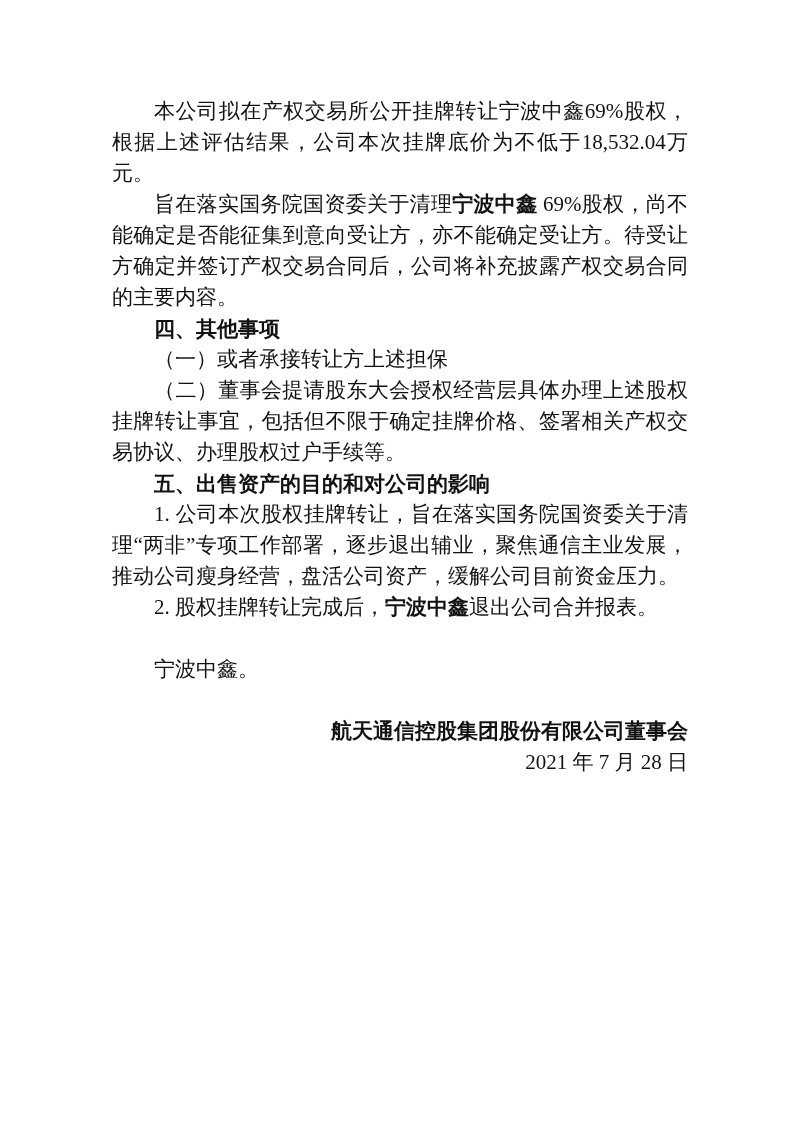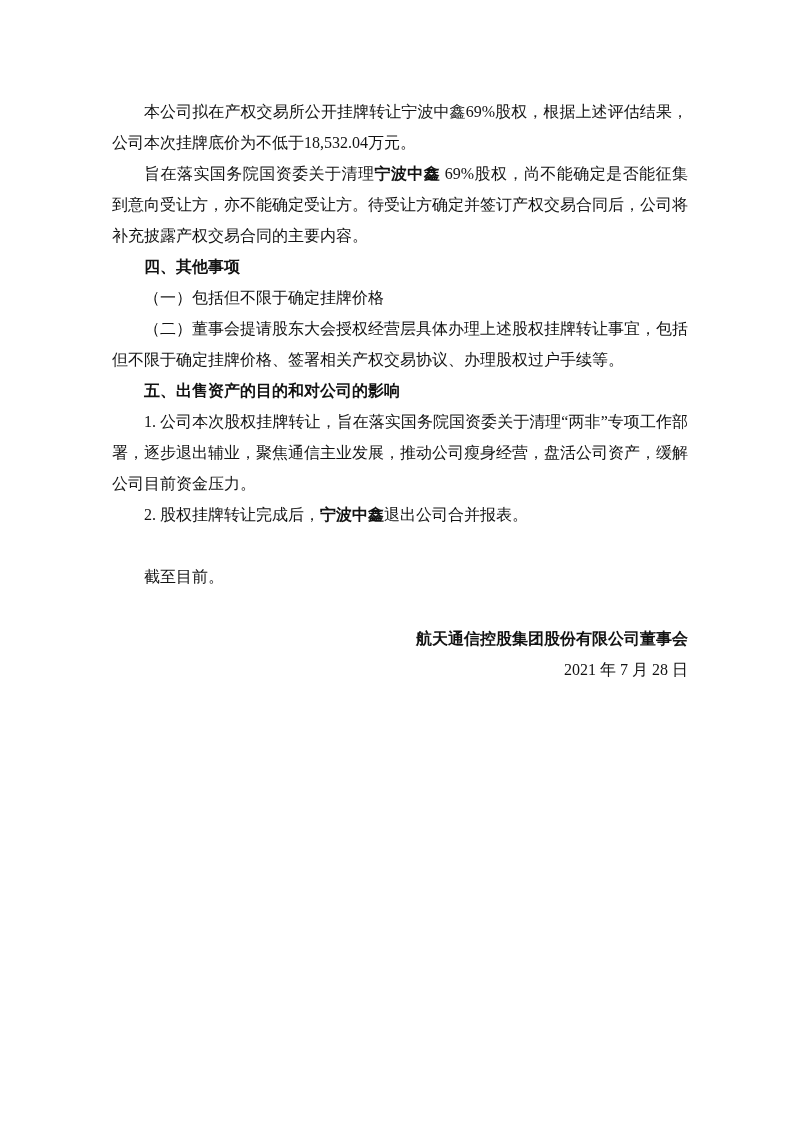--- a/index.html
+++ b/index.html
@@ -10,21 +10,21 @@
   .page {
     position: relative;
     width: 793px;
     height: 1122px;
     margin: 0 auto;
     background: #ffffff;
     box-sizing: border-box;
     padding: 96px 105px 0 112px;
     color: #121212;
     font-family: "Liberation Serif", "DejaVu Serif", serif;
-    font-size: 16px;
+    font-size: 21px;
     line-height: 31px;
     overflow: hidden;
   }
   .doc-body p {
     margin: 0;
     text-align: justify;
     text-indent: 2em;
     word-break: break-all;
   }
   .doc-body p.heading {
@@ -55,27 +55,27 @@
   }
 </style>
 </head>
 <body>
 
 <div class="page">
   <main class="doc-body" id="doc-body">
       <p class="body"><span>本公司拟在产权交易所公开挂牌转让宁波中鑫69%股权，根据上述评估结果，公司本次挂牌底价为不低于18,532.04万元。</span></p>
       <p class="body"><span>旨在落实国务院国资委关于清理</span><span class="bold">宁波中鑫</span><span> 69%股权，尚不能确定是否能征集到意向受让方，亦不能确定受让方。待受让方确定并签订产权交易合同后，公司将补充披露产权交易合同的主要内容。</span></p>
       <p class="heading"><span>四、其他事项</span></p>
-      <p class="body"><span>（一）包括但不限于确定挂牌价格</span></p>
+      <p class="body"><span>（一）或者承接转让方上述担保</span></p>
       <p class="body"><span>（二）董事会提请股东大会授权经营层具体办理上述股权挂牌转让事宜，包括但不限于确定挂牌价格、签署相关产权交易协议、办理股权过户手续等。</span></p>
       <p class="heading"><span>五、出售资产的目的和对公司的影响</span></p>
       <p class="body"><span>1. 公司本次股权挂牌转让，旨在落实国务院国资委关于清理“两非”专项工作部署，逐步退出辅业，聚焦通信主业发展，推动公司瘦身经营，盘活公司资产，缓解公司目前资金压力。</span></p>
       <p class="body"><span>2. 股权挂牌转让完成后，</span><span class="bold">宁波中鑫</span><span>退出公司合并报表。</span></p>
       <p class="spacer">&nbsp;</p>
-      <p class="body"><span>截至目前。</span></p>
+      <p class="body"><span>宁波中鑫。</span></p>
     </main>
   <div class="signature">
     <div class="sig-inner">
       <div class="sig-company">航天通信控股集团股份有限公司董事会</div>
       <div class="sig-date">2021 年 7 月 28 日</div>
     </div>
   </div>
 </div>
 
 </body></html>

